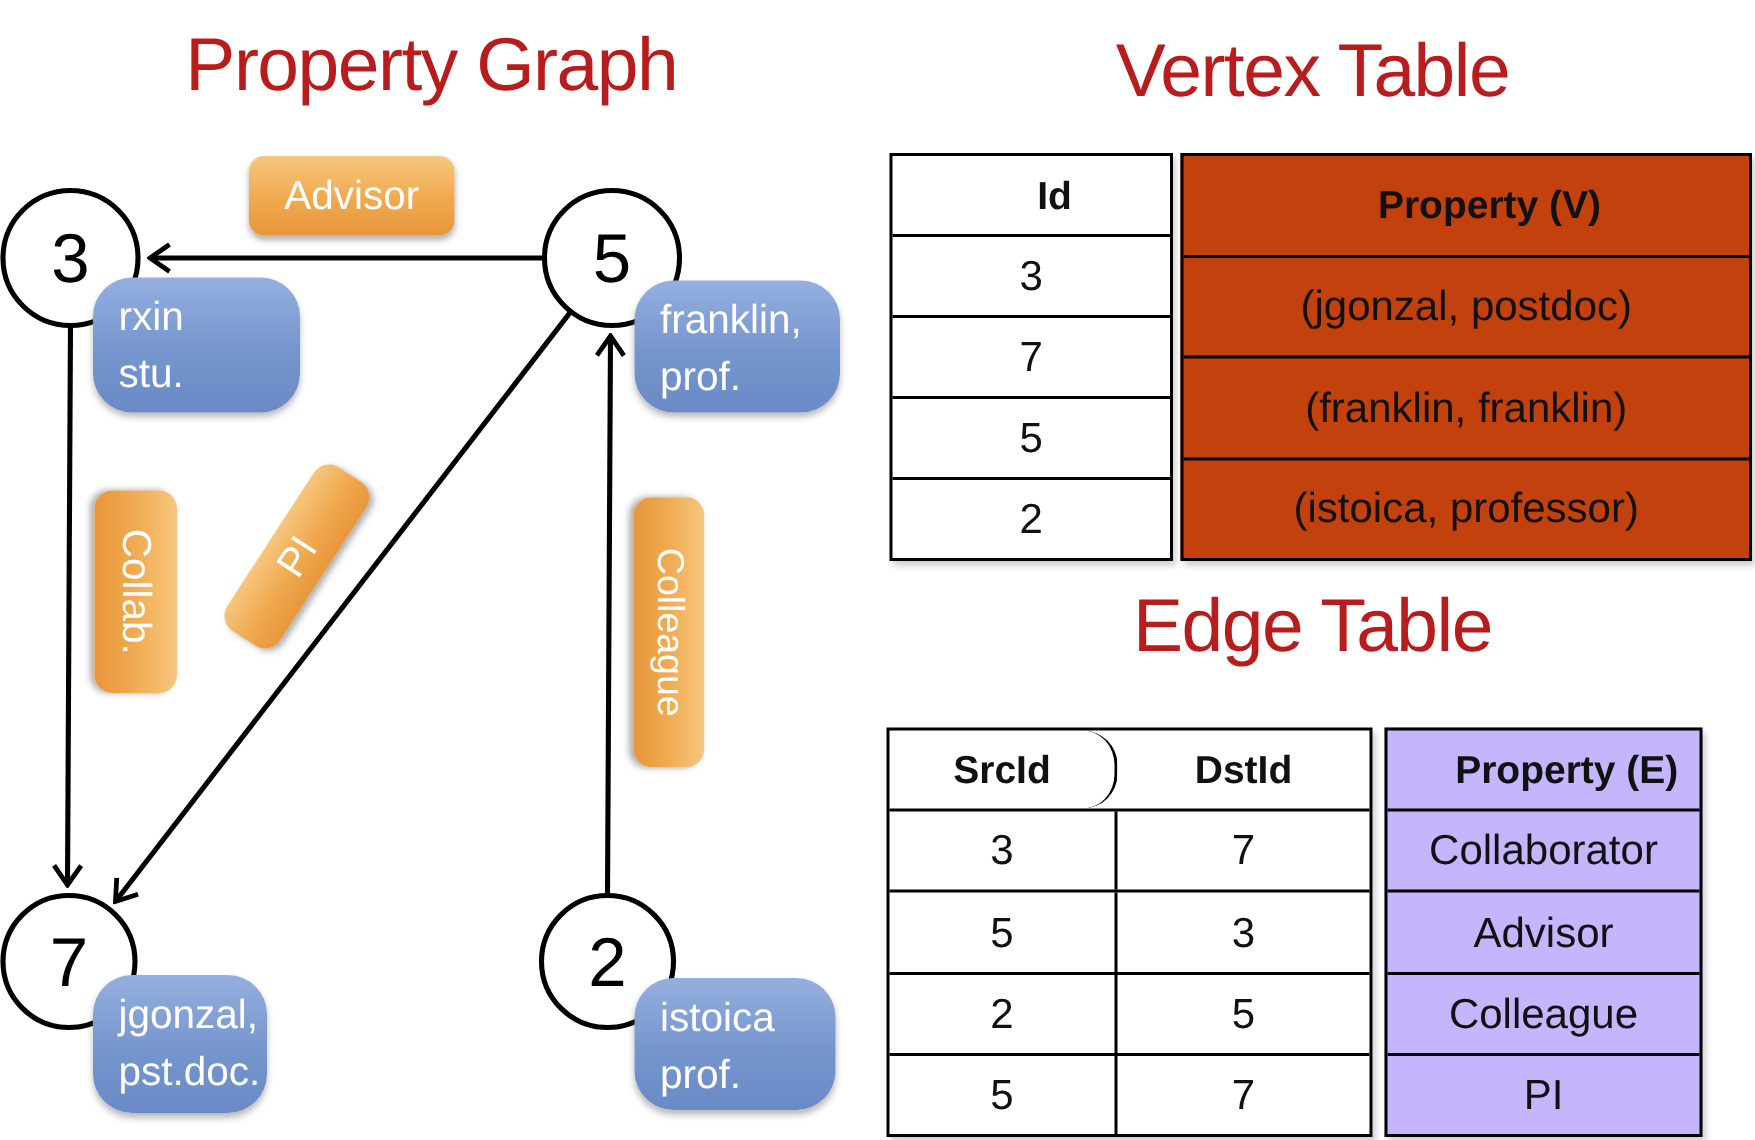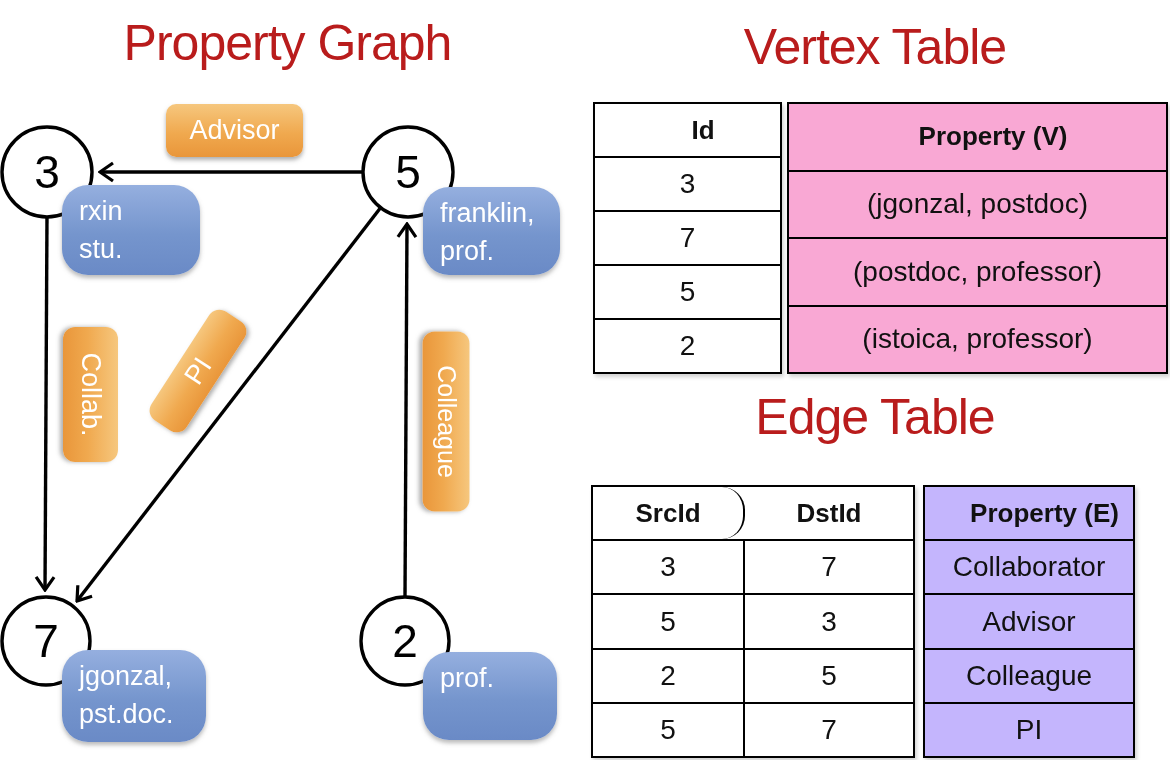--- a/index.html
+++ b/index.html
@@ -105,40 +105,41 @@
   </div>
 
   <div class="pbox" style="left:62px;top:185px;width:138px;height:90px;">
     <div>rxin</div>
     <div>stu.</div>
   </div>
   <div class="pbox" style="left:423px;top:187px;width:137px;height:88px;">
     <div>franklin,</div>
     <div>prof.</div>
   </div>
-  <div class="pbox" style="left:62px;top:650px;width:144px;height:92px;">
+  <div class="pbox" style="left:62px;top:650px;width:116px;height:92px;">
     <div>jgonzal,</div>
     <div>pst.doc.</div>
   </div>
   <div class="pbox" style="left:423px;top:652px;width:134px;height:88px;">
+    <div>istoica</div>
     <div>prof.</div>
   </div>
 
   <div class="subtable" style="left:593px;top:102px;width:189px;height:272px;">
     <div class="trow hdr">Id</div>
     <div class="trow">3</div>
     <div class="trow">7</div>
     <div class="trow">5</div>
     <div class="trow">2</div>
   </div>
 
-  <div class="subtable" style="left:787px;top:102px;width:381px;height:272px;background:#f9a8d4;">
+  <div class="subtable" style="left:787px;top:102px;width:381px;height:272px;background:#c2410c;">
     <div class="trow hdr">Property (V)</div>
     <div class="trow">(jgonzal, postdoc)</div>
-    <div class="trow">(postdoc, professor)</div>
+    <div class="trow">(franklin, franklin)</div>
     <div class="trow">(istoica, professor)</div>
   </div>
 
   <div class="subtable" style="left:591px;top:485px;width:324px;height:273px;">
     <div class="erow hdr">
       <div class="ecell">SrcId</div>
       <div class="ecell last">DstId</div>
     </div>
     <div class="erow">
       <div class="ecell">3</div>

